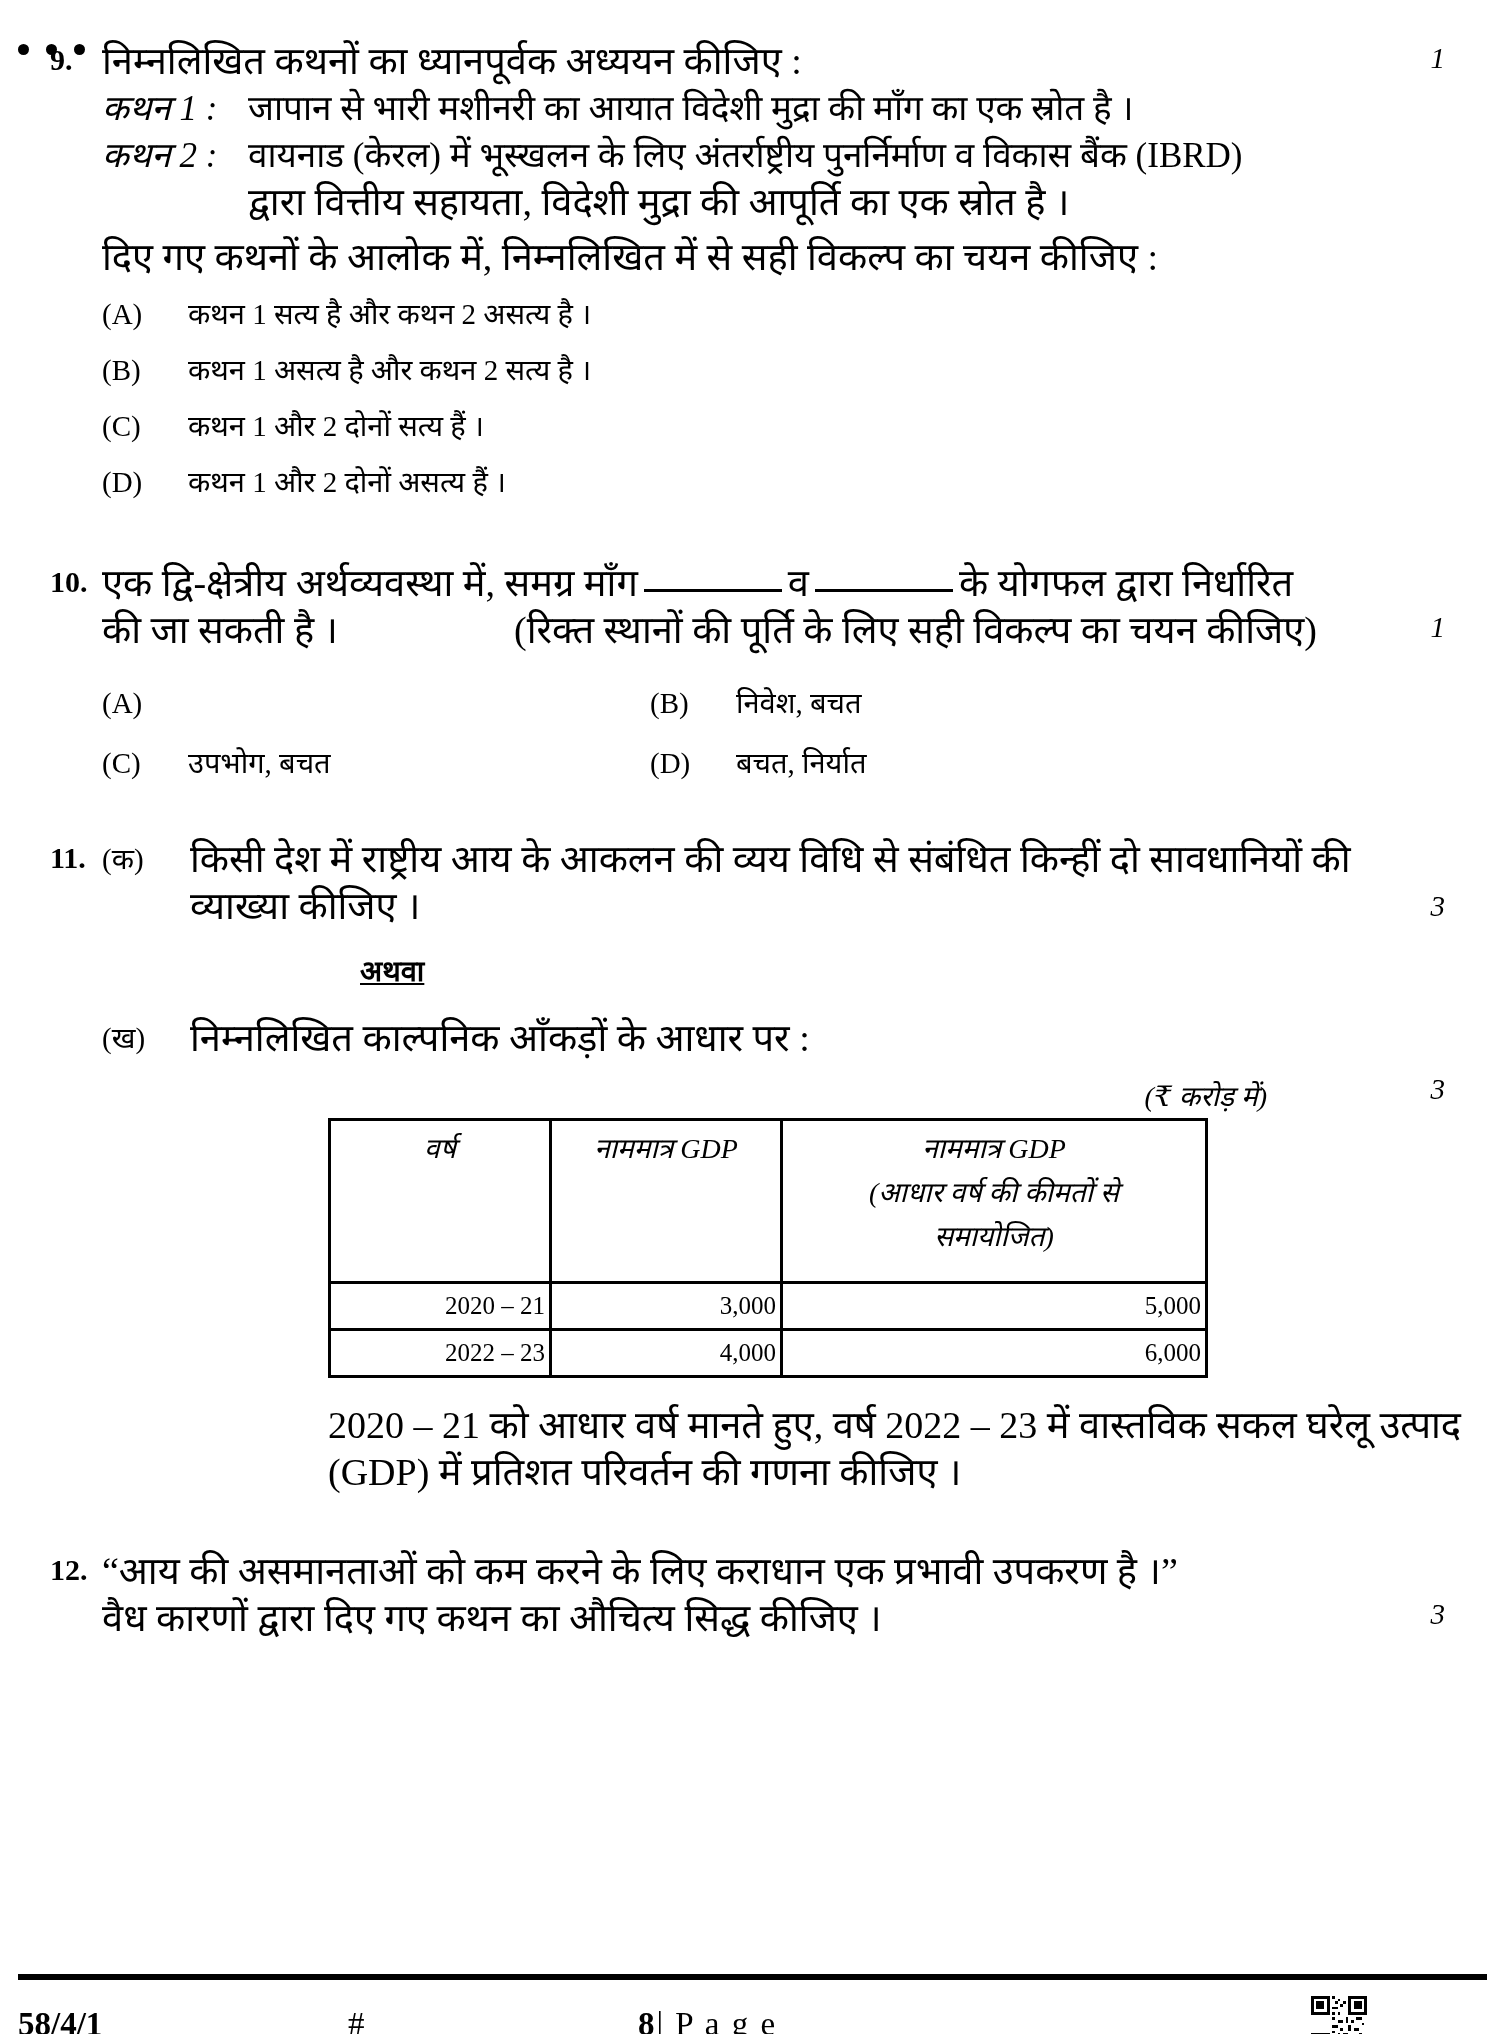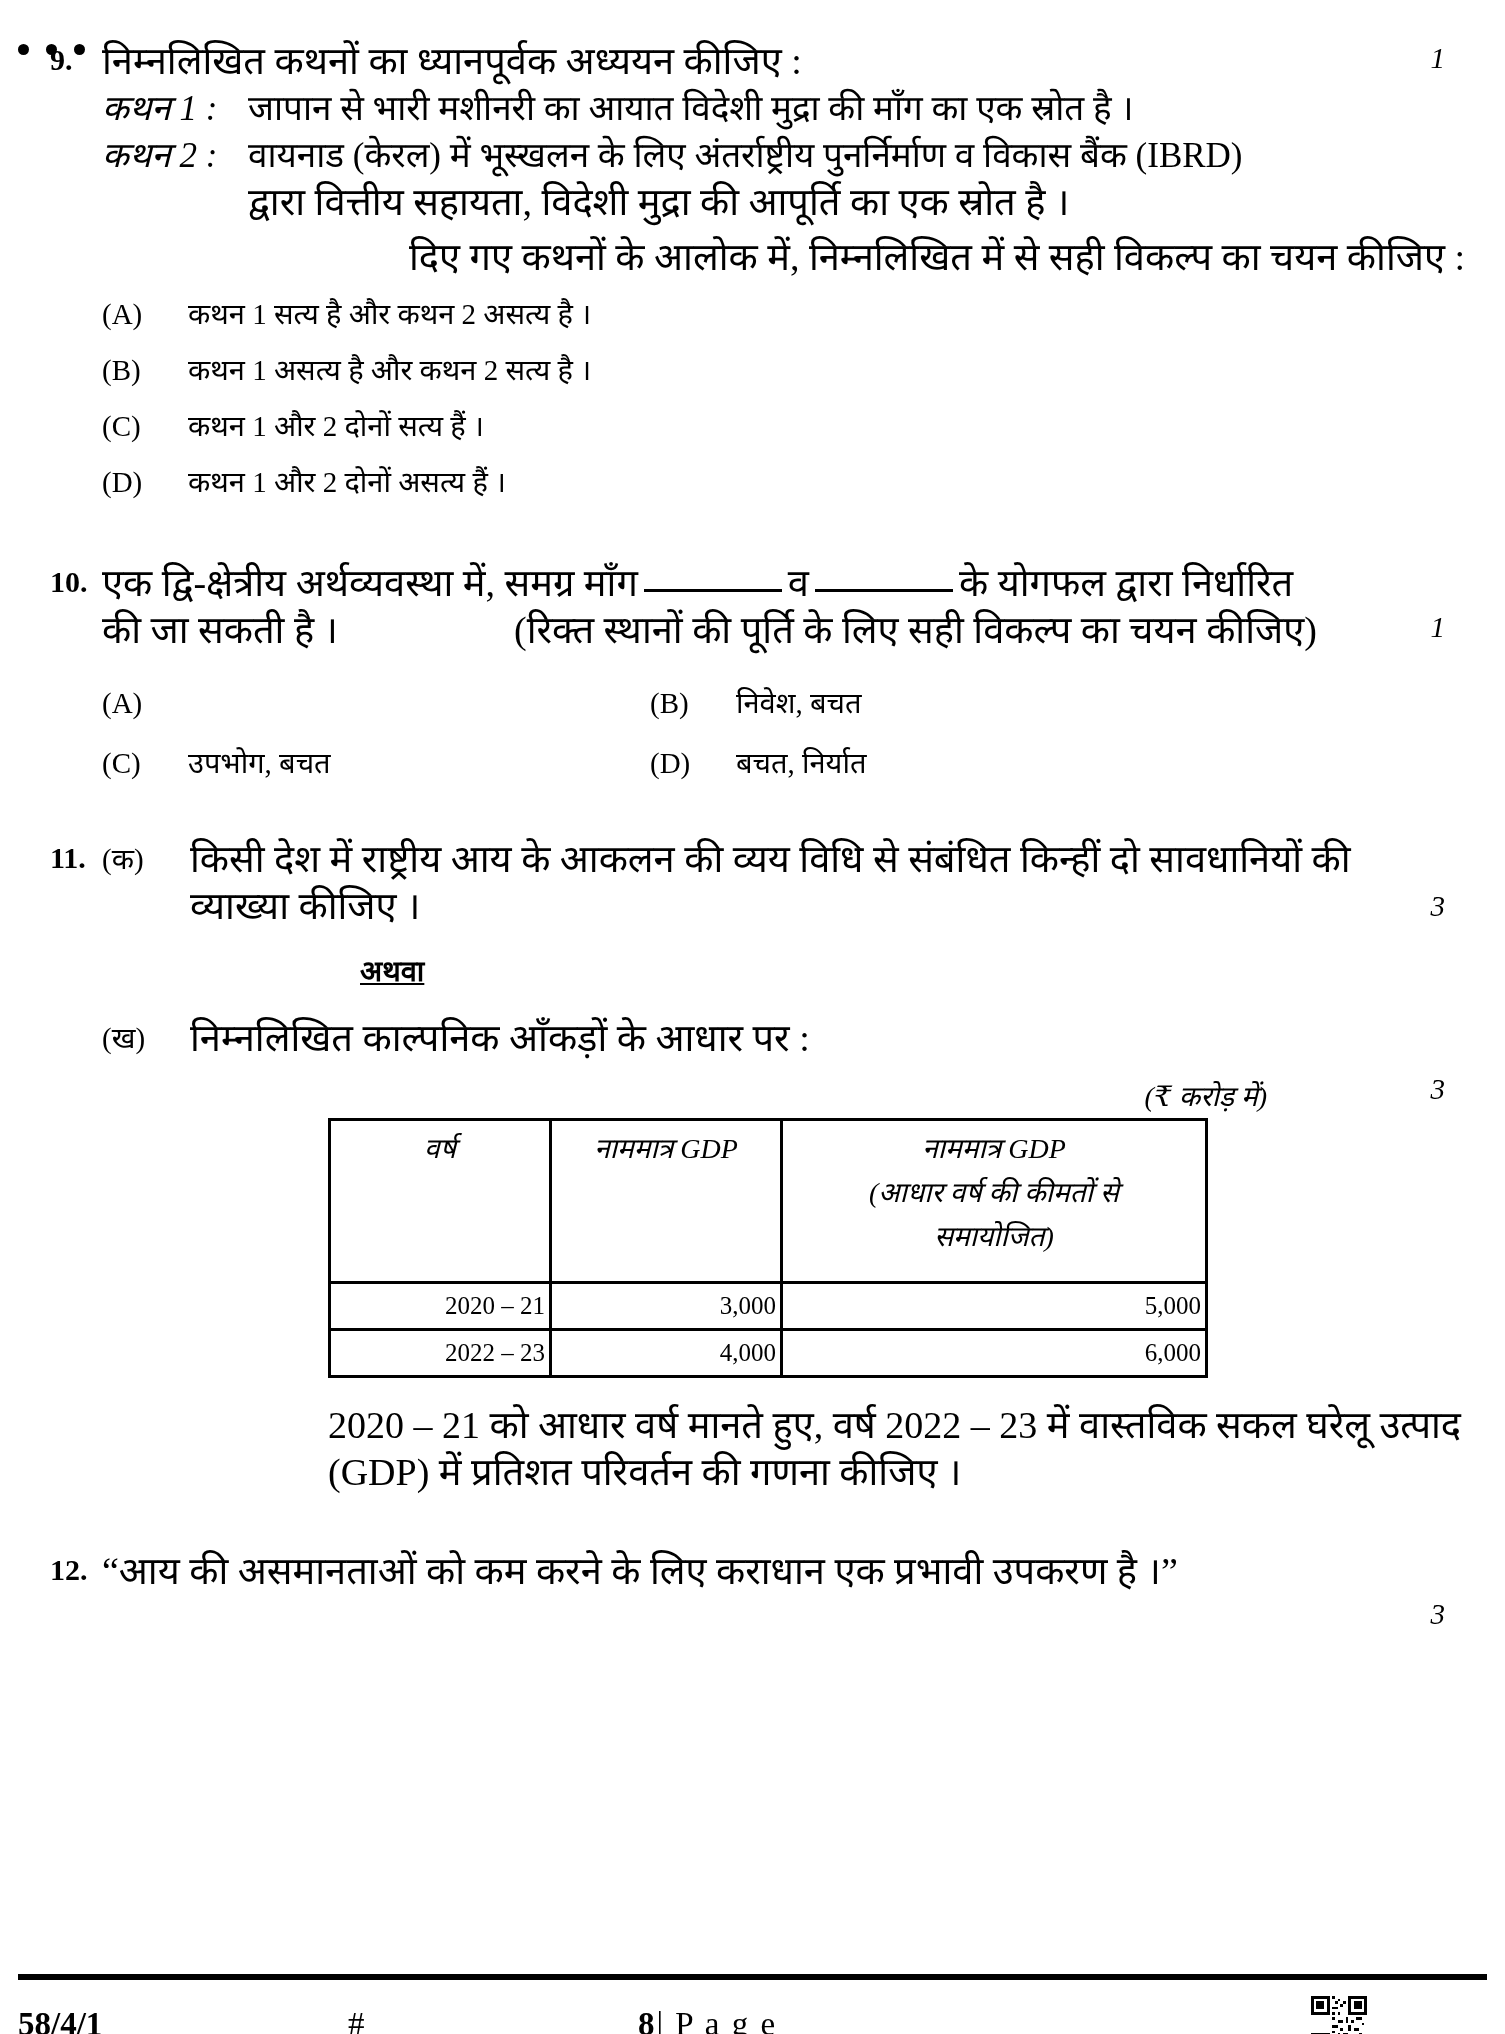--- a/index.html
+++ b/index.html
@@ -230,21 +230,21 @@
         <div class="stmt-label">कथन 1 :</div>
         <div class="stmt-text">जापान से भारी मशीनरी का आयात विदेशी मुद्रा की माँग का एक स्रोत है ।</div>
       </div>
 
       <div class="stmt-row">
         <div class="stmt-label">कथन 2 :</div>
         <div class="stmt-text">वायनाड (केरल) में भूस्खलन के लिए अंतर्राष्ट्रीय पुनर्निर्माण व विकास बैंक (IBRD)</div>
       </div>
       <div class="line stmt-cont">द्वारा वित्तीय सहायता, विदेशी मुद्रा की आपूर्ति का एक स्रोत है ।</div>
 
-      <div class="line" style="margin-top:8px;text-align:right;">दिए गए कथनों के आलोक में, निम्नलिखित में से सही विकल्प का चयन कीजिए :</div>
+      <div class="line" style="margin-top:8px;">दिए गए कथनों के आलोक में, निम्नलिखित में से सही विकल्प का चयन कीजिए :</div>
 
       <div class="opt-row">
         <div class="opt-key">(A)</div>
         <div class="opt-val">कथन 1 सत्य है और कथन 2 असत्य है ।</div>
       </div>
       <div class="opt-row">
         <div class="opt-key">(B)</div>
         <div class="opt-val">कथन 1 असत्य है और कथन 2 सत्य है ।</div>
       </div>
       <div class="opt-row">
@@ -352,20 +352,21 @@
 
     </div>
     <div class="marks" style="top:54px;">3</div>
     <div class="marks" style="top:237px;">3</div>
   </div>
 
   <div class="qblock" style="margin-top:52px;">
     <div class="qnum">12.</div>
     <div class="qbody">
       <div class="line">“आय की असमानताओं को कम करने के लिए कराधान एक प्रभावी उपकरण है ।”</div>
+      <div class="line">वैध कारणों द्वारा दिए गए कथन का औचित्य सिद्ध कीजिए ।</div>
     </div>
     <div class="marks" style="top:50px;">3</div>
   </div>
 
   <div class="footer-rule"></div>
   <div class="footer">
     <div class="f-code">58/4/1</div>
     <div class="f-hash">#</div>
     <div class="f-page">
       <b>8</b><span>|</span> <span>P a g e</span>

